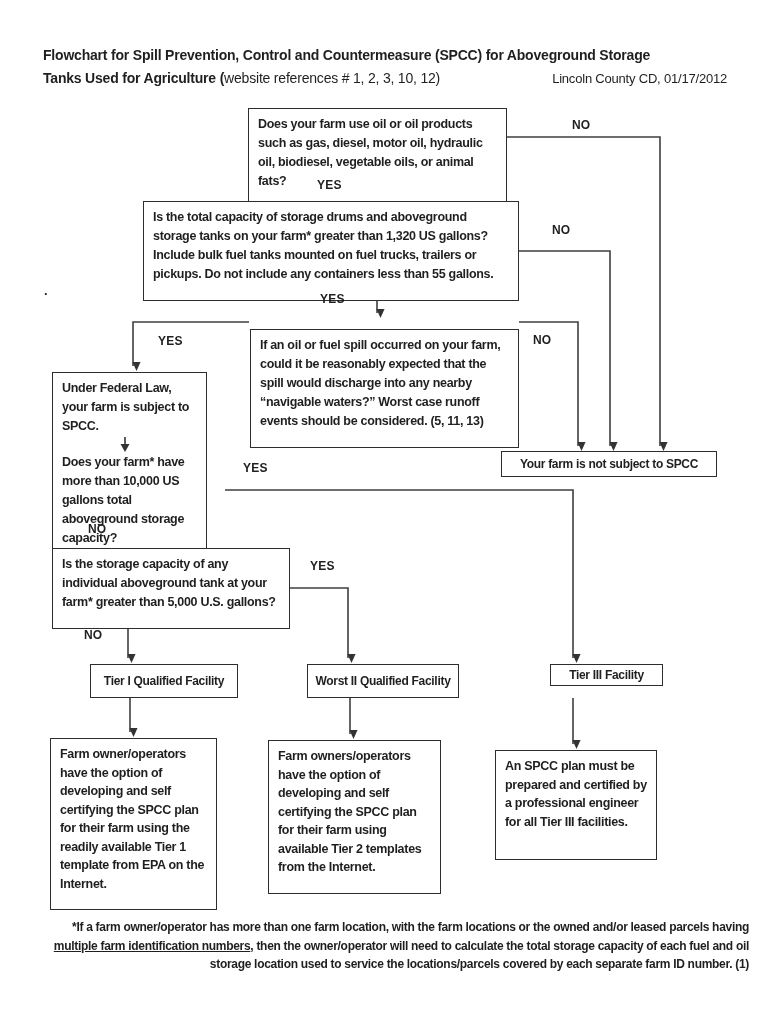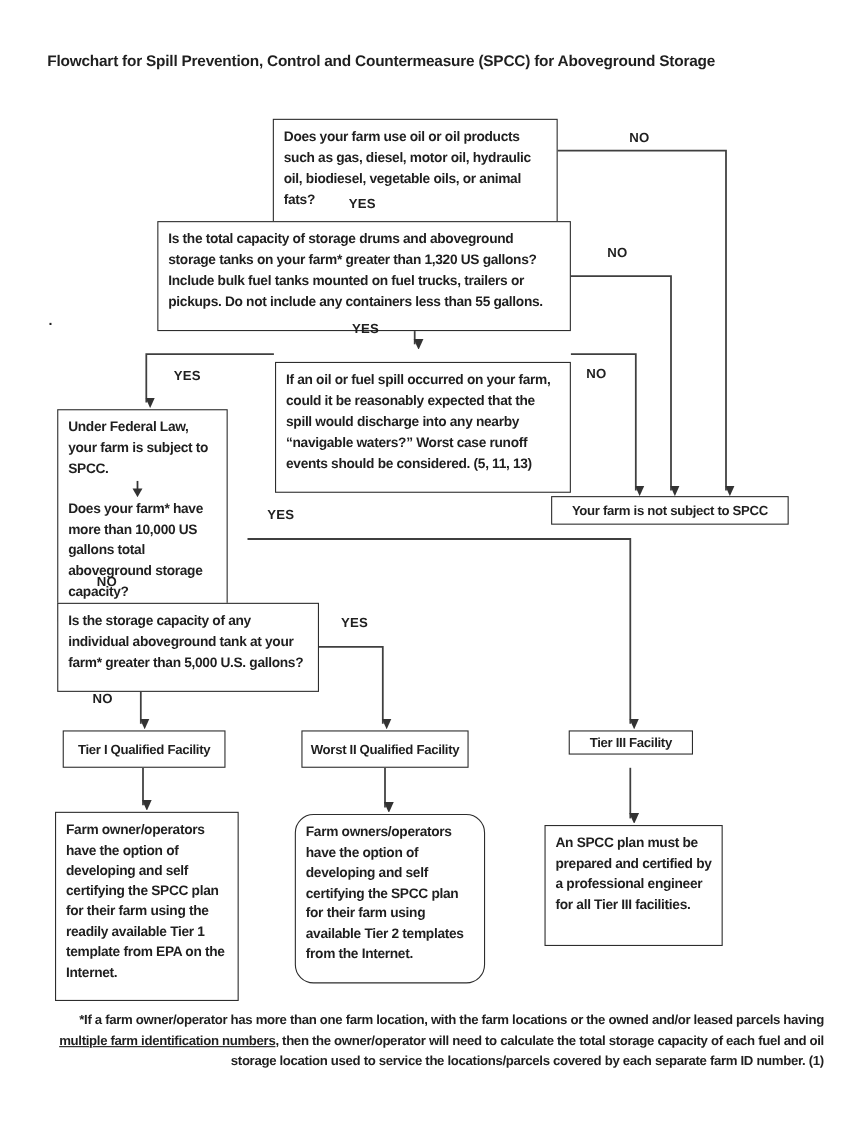--- a/index.html
+++ b/index.html
@@ -14,21 +14,21 @@
   .title-line2{display:flex;justify-content:space-between;align-items:baseline;}
   .title-line2 .left{white-space:nowrap;}
   .title-line2 .date{font-size:13px;white-space:nowrap;}
   .node{
     border:1.6px solid #2d2d2d;background:#ffffff;
     font-size:12.5px;font-weight:bold;letter-spacing:-0.3px;line-height:19px;
     padding:6px 9px 16px 9px;box-sizing:border-box;
   }
   .tier{
     display:flex;align-items:center;justify-content:center;text-align:left;
-    padding:2px 3px;white-space:nowrap;font-size:12px;line-height:14px;
+    padding:2px 3px;white-space:nowrap;font-size:12px;line-height:14px;margin-left:33px;
   }
   .single{
     display:flex;align-items:center;justify-content:center;white-space:nowrap;
     padding:2px 4px;font-size:12px;margin-left:11px;
   }
   .lbl{font-size:12px;font-weight:bold;letter-spacing:0.2px;}
   .inner-arrow{display:block;margin:1px 0 1px 58px;height:15px;}
   .footnote{
     left:43px;top:918px;width:706px;font-size:12px;font-weight:bold;
     letter-spacing:-0.3px;line-height:18.5px;text-align:right;
@@ -58,20 +58,24 @@
     <line x1="128" y1="621" x2="128" y2="658" marker-end="url(#arw)"></line>
     <polyline points="290,588 348,588 348,658" marker-end="url(#arw)"></polyline>
     <line x1="130" y1="698" x2="130" y2="732" marker-end="url(#arw)"></line>
     <line x1="350" y1="698" x2="350" y2="734" marker-end="url(#arw)"></line>
     <line x1="573" y1="698" x2="573" y2="744" marker-end="url(#arw)"></line>
   </g>
 </svg>
 
 <div class="abs title">
   <div class="b">Flowchart for Spill Prevention, Control and Countermeasure (SPCC) for Aboveground Storage</div>
+  <div class="title-line2">
+    <span class="left"><span class="b">Tanks Used for Agriculture (</span><span>website references # 1, 2, 3, 10, 12)</span></span>
+    <span class="date">Lincoln County CD, 01/17/2012</span>
+  </div>
 </div>
 
 <div class="abs dot">.</div>
 
 <div class="abs node" style="left:248px;top:108px;width:259px;min-height:63px;">Does your farm use oil or oil products such as gas, diesel, motor oil, hydraulic oil, biodiesel, vegetable oils, or animal fats?</div>
 
 <div class="abs node" style="left:143px;top:201px;width:376px;min-height:85px;">Is the total capacity of storage drums and aboveground storage tanks on your farm* greater than 1,320 US gallons?  Include bulk fuel tanks mounted on fuel trucks, trailers or pickups.  Do not include any containers less than 55 gallons.</div>
 
 <div class="abs node" style="left:250px;top:318px;width:269px;min-height:106px;margin-top:11px;">If an oil or fuel spill occurred on your farm, could it be reasonably expected that the spill would discharge into any nearby “navigable waters?”  Worst case runoff events should be considered.  (5, 11, 13)</div>
 
@@ -86,21 +90,21 @@
 
 <div class="abs node" style="left:52px;top:548px;width:238px;min-height:71px;">Is the storage capacity of any individual aboveground tank at your farm* greater than 5,000 U.S. gallons?</div>
 
 <div class="abs node single" style="left:490px;top:451px;width:216px;height:26px;">Your farm is not subject to SPCC</div>
 
 <div class="abs node tier" style="left:57px;top:664px;width:148px;height:34px;">Tier I Qualified Facility</div>
 <div class="abs node tier" style="left:274px;top:664px;width:152px;height:34px;">Worst II Qualified Facility</div>
 <div class="abs node tier" style="left:517px;top:664px;width:113px;height:22px;">Tier III Facility</div>
 
 <div class="abs node" style="left:50px;top:738px;width:167px;min-height:166px;line-height:18.5px;">Farm owner/operators have the option of developing and self certifying the SPCC plan for their farm using the readily available Tier 1 template from EPA on the Internet.</div>
-<div class="abs node" style="left:268px;top:740px;width:173px;min-height:150px;line-height:18.5px;border-radius:17px;">Farm owners/operators have the option of developing and self certifying the SPCC plan for their farm using available Tier 2 templates from the Internet.</div>
+<div class="abs node" style="left:268px;top:740px;width:173px;min-height:150px;line-height:18.5px;">Farm owners/operators have the option of developing and self certifying the SPCC plan for their farm using available Tier 2 templates from the Internet.</div>
 <div class="abs node" style="left:495px;top:750px;width:162px;min-height:110px;line-height:18.5px;">An SPCC plan must be prepared and certified by a professional engineer for all Tier III facilities.</div>
 
 <div class="abs lbl" style="left:572px;top:118px;">NO</div>
 <div class="abs lbl" style="left:317px;top:178px;">YES</div>
 <div class="abs lbl" style="left:552px;top:223px;">NO</div>
 <div class="abs lbl" style="left:320px;top:292px;">YES</div>
 <div class="abs lbl" style="left:533px;top:333px;">NO</div>
 <div class="abs lbl" style="left:158px;top:334px;">YES</div>
 <div class="abs lbl" style="left:243px;top:461px;">YES</div>
 <div class="abs lbl" style="left:88px;top:522px;">NO</div>

